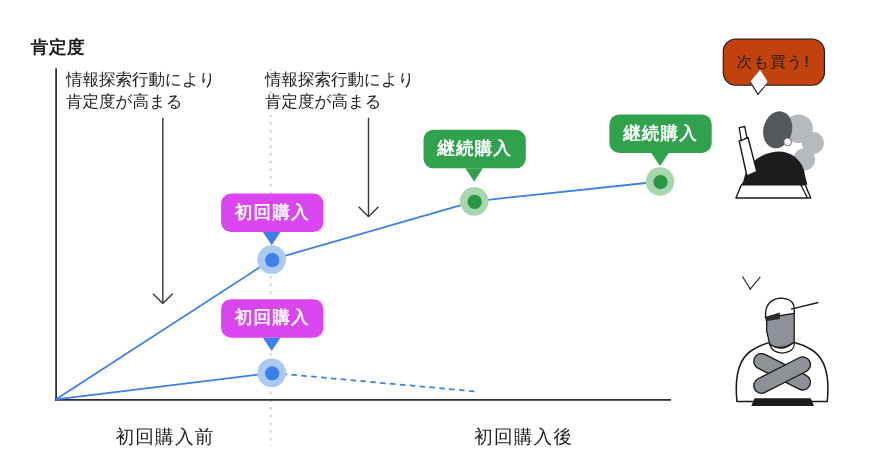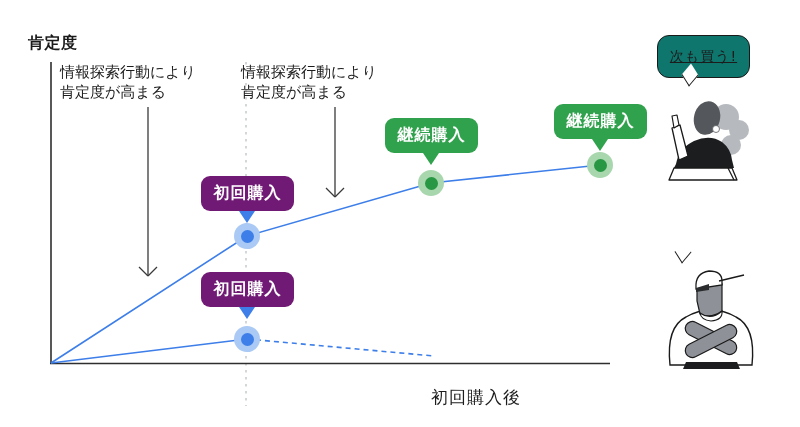--- a/index.html
+++ b/index.html
@@ -17,44 +17,44 @@
 
   .x-label { position:absolute; top:386px; font-size:17px; letter-spacing:1px; color:#1c1c1c; }
   .x-label-before { left:105px; }
   .x-label-after  { left:431px; }
 
   .badge { position:absolute; width:93px; height:35px; border-radius:9px; color:#ffffff;
            font-size:16px; font-weight:bold; letter-spacing:1px; display:flex;
            align-items:center; justify-content:center; }
   .badge::after { content:""; position:absolute; top:100%; left:38px; width:0; height:0;
            border-left:8px solid transparent; border-right:8px solid transparent; }
-  .badge-blue  { background:#701a75; }
+  .badge-blue  { background:#d946ef; }
   .badge-blue::after  { border-top:12px solid #3d7ee9; }
   .badge-green { background:#30a14c; }
   .badge-green::after { border-top:12px solid #30a14c; }
   .badge-first-1  { left:201px; top:176px; }
   .badge-first-2  { left:201px; top:272px; }
   .badge-repeat-1 { left:385px; top:118px; }
   .badge-repeat-2 { left:554px; top:104px; }
 
   .dot { position:absolute; width:26px; height:26px; border-radius:50%;
          display:flex; align-items:center; justify-content:center; }
   .dot .core { width:13px; height:13px; border-radius:50%; }
   .dot-blue  { background:#aac9f4; }
   .dot-blue  .core { background:#3d7ee9; }
   .dot-green { background:#a8d6ad; }
   .dot-green .core { background:#289743; }
   .dot-first-1  { left:234px; top:223px; }
   .dot-first-2  { left:234px; top:326px; }
   .dot-repeat-1 { left:418px; top:170px; }
   .dot-repeat-2 { left:587px; top:152px; }
 
-  .bubble { position:absolute; background:#0f766e; border:1.5px solid #1a1a1a; border-radius:12px;
+  .bubble { position:absolute; background:#c2410c; border:1.5px solid #1a1a1a; border-radius:12px;
             display:flex; align-items:center; justify-content:center; font-size:14px;
-            letter-spacing:1px; color:#1c1c1c;text-decoration:underline; }
+            letter-spacing:1px; color:#1c1c1c; }
   .bubble-1 { left:657px; top:35px;  width:93px;  height:43px; }
   .bubble-2 { left:651px; top:212px; width:103px; height:47px; }
   .bubble-tail { position:absolute; width:14px; height:14px; background:#ffffff;
             border-right:1.5px solid #1a1a1a; border-bottom:1.5px solid #1a1a1a;
             transform:rotate(58deg) skewX(18deg); }
   .tail-1 { left:683px; top:68px; }
   .tail-2 { left:676px; top:245px; }
 
   .person { position:absolute; }
   .person-positive { left:650px; top:96px;  width:100px; height:90px; }
@@ -93,20 +93,21 @@
 
   <div class="annotation annotation-1">
     <div>情報探索行動により</div>
     <div>肯定度が高まる</div>
   </div>
   <div class="annotation annotation-2">
     <div>情報探索行動により</div>
     <div>肯定度が高まる</div>
   </div>
 
+  <div class="x-label x-label-before">初回購入前</div>
   <div class="x-label x-label-after">初回購入後</div>
 
   <div class="badge badge-blue badge-first-1">初回購入</div>
   <div class="badge badge-blue badge-first-2">初回購入</div>
   <div class="badge badge-green badge-repeat-1">継続購入</div>
   <div class="badge badge-green badge-repeat-2">継続購入</div>
 
   <div class="dot dot-blue dot-first-1">
       <span class="core"></span>
     </div>

